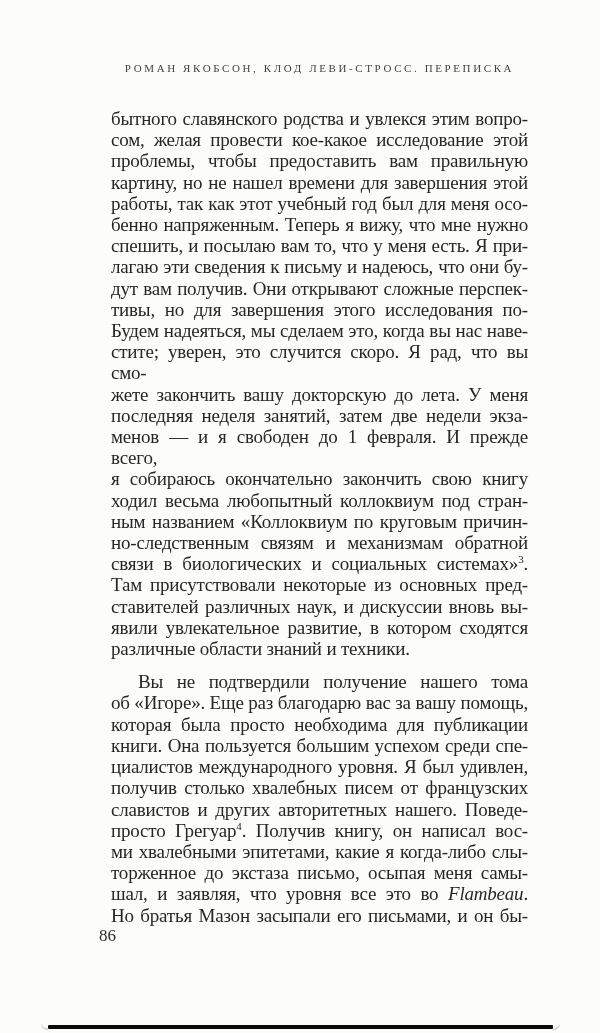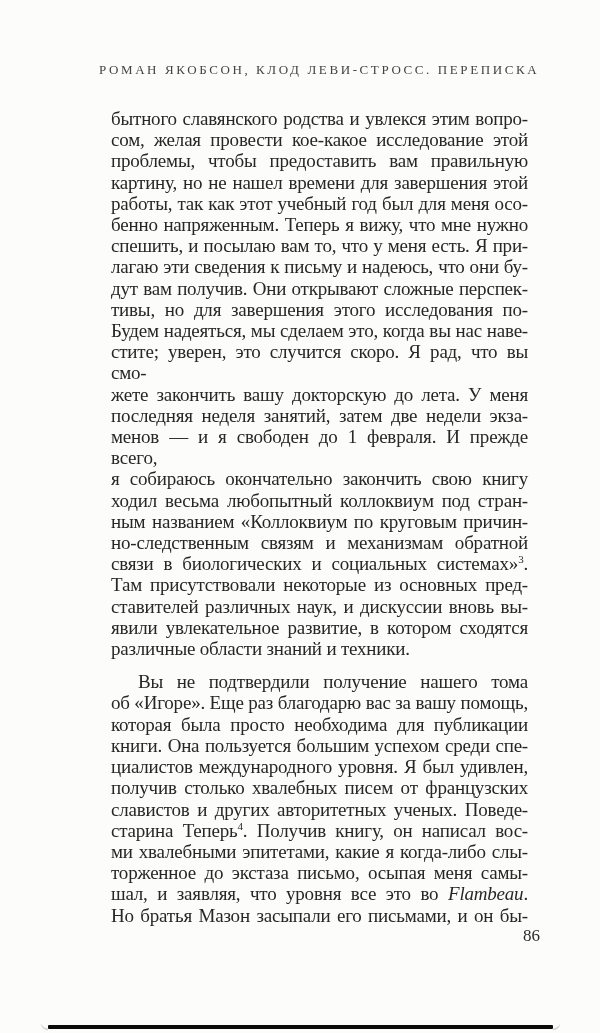--- a/index.html
+++ b/index.html
@@ -13,21 +13,22 @@
     height: 1033px;
     background: #fcfcfb;
     font-family: "Liberation Serif", "DejaVu Serif", serif;
     overflow: hidden;
   }
   .running-header {
     position: absolute;
     top: 62px;
     left: 99px;
     width: 441px;
-    font-size: 13px;
+    text-align: center;
+    font-size: 11px;
     letter-spacing: 2.6px;
     color: #434343;
     white-space: nowrap;
   }
   .body-text {
     position: absolute;
     top: 96px;
     left: 99px;
     width: 441px;
     font-size: 19px;
@@ -47,21 +48,21 @@
     font-size: 11px;
     line-height: 0;
     vertical-align: super;
   }
   .italic { font-style: italic; }
   .page-number {
     position: absolute;
     top: 926px;
     left: 99px;
     width: 441px;
-    text-align: right;
+    text-align: left;
     font-size: 17px;
     color: #2c2c2c;
   }
   .bottom-edge {
     position: absolute;
     left: 48px;
     right: 47px;
     top: 1025px;
     height: 4px;
     background: #0a0a0a;
@@ -120,22 +121,22 @@
         <div class="line">явили увлекательное развитие, в котором сходятся</div>
         <div class="line end">различные области знаний и техники.</div>
       </div>
       <div class="paragraph">
         <div class="line indent">Вы не подтвердили получение нашего тома</div>
         <div class="line">об «Игоре». Еще раз благодарю вас за вашу помощь,</div>
         <div class="line">которая была просто необходима для публикации</div>
         <div class="line">книги. Она пользуется большим успехом среди спе-</div>
         <div class="line">циалистов международного уровня. Я был удивлен,</div>
         <div class="line">получив столько хвалебных писем от французских</div>
-        <div class="line">славистов и других авторитетных ученых. Поведе-</div>
-        <div class="line"><span>старина Теперь</span><sup>4</sup><span>. Получив книгу, он написал вос-</span></div>
+        <div class="line">славистов и других авторитетных нашего. Поведе-</div>
+        <div class="line"><span>просто Грегуар</span><sup>4</sup><span>. Получив книгу, он написал вос-</span></div>
         <div class="line">ми хвалебными эпитетами, какие я когда-либо слы-</div>
         <div class="line">торженное до экстаза письмо, осыпая меня самы-</div>
         <div class="line"><span>шал, и заявляя, что уровня все это во </span><span class="italic">Flambeau</span><span>.</span></div>
         <div class="line">Но братья Мазон засыпали его письмами, и он бы-</div>
       </div>
     </div>
 
   <div class="page-number">86</div>
 
   <div class="bottom-edge" style="background: rgb(10, 10, 10);"></div>

